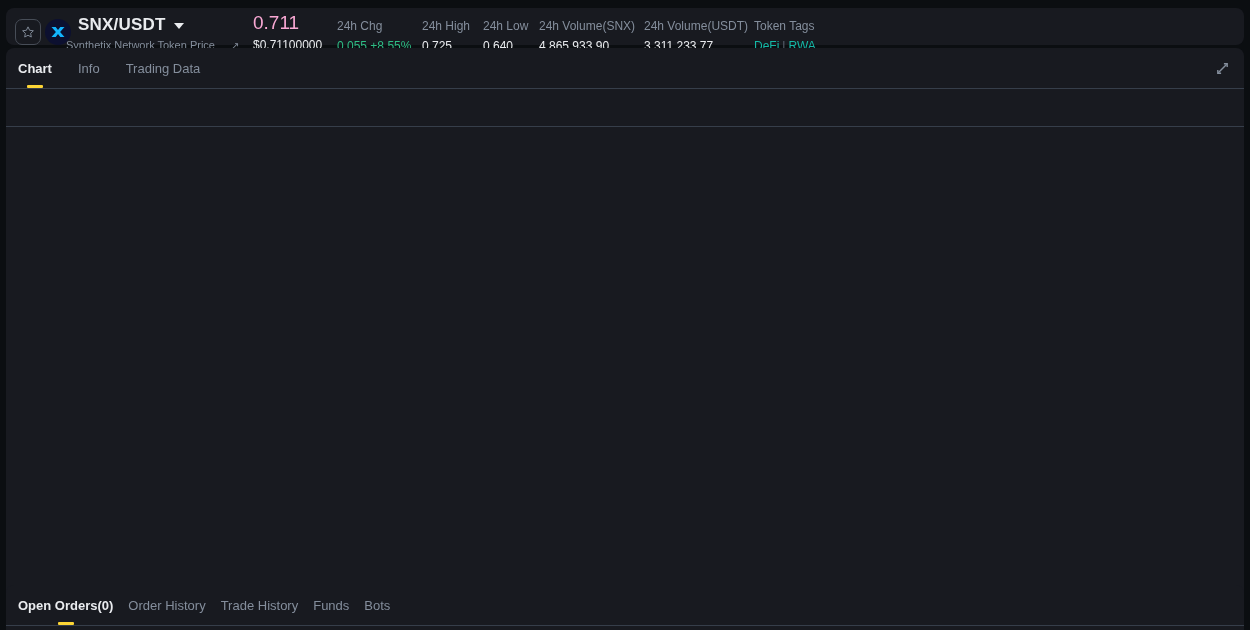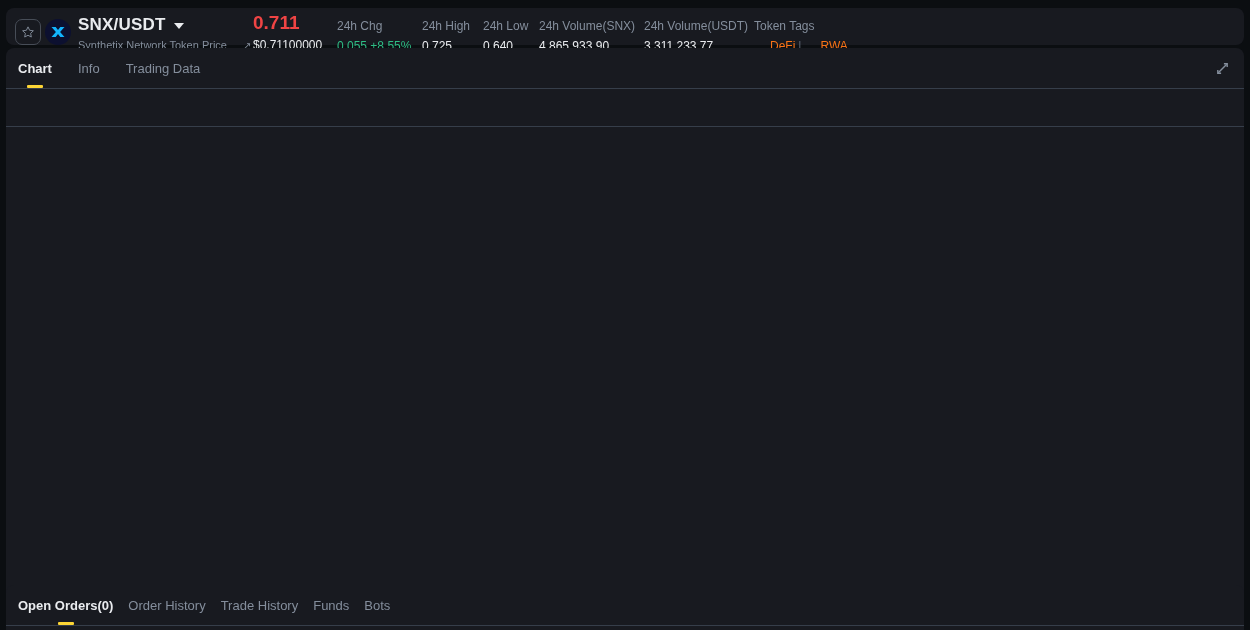--- a/index.html
+++ b/index.html
@@ -27,33 +27,33 @@
     position:absolute; left:72px; top:7px;
     display:flex; align-items:center; gap:8px; cursor:pointer;
   }
   .pair-name { font-size:17px; font-weight:700; color:#eaecef; letter-spacing:.2px; }
   .caret-down {
     width:0; height:0; margin-top:2px;
     border-left:5px solid transparent; border-right:5px solid transparent;
     border-top:6px solid #eaecef;
   }
   .pair-sub {
-    position:absolute; left:72px; top:31px;
+    position:absolute; left:60px; top:31px;
     font-size:11px; color:#848e9c; display:flex; align-items:center; gap:16px; cursor:pointer;
   }
   .ext-arrow { font-size:10px; color:#848e9c; }
-  .price-main { position:absolute; left:247px; top:4px; font-size:19px; font-weight:700; color:#ef4444; }
+  .price-main { position:absolute; left:247px; top:4px; font-size:19px; font-weight:400; color:#f9a8d4; }
   .price-fiat { position:absolute; left:247px; top:30px; font-size:12px; color:#eaecef; }
   .stat { position:absolute; top:12px; }
   .stat .s-label { font-size:12px; color:#848e9c; line-height:13px; margin-bottom:7px; white-space:nowrap; }
   .stat .s-value { font-size:12px; color:#eaecef; line-height:13px; white-space:nowrap;text-decoration:underline; }
   .stat.up .s-value { color:#2ebd85; }
   #stat-chg { left:331px; } #stat-high { left:416px; } #stat-low { left:477px; }
   #stat-volbase { left:533px; } #stat-volquote { left:638px; } #stat-tags { left:748px; }
-  .tag-link { color:#f97316; cursor:pointer;margin-left:16px; }
+  .tag-link { color:#14b8a6; cursor:pointer; }
   .tag-sep { color:#5e6673; margin:0 3px; }
   
   #main-panel { top:48px; height:614px; display:flex; flex-direction:column; }
   .tabs-row {
     height:41px; flex:0 0 41px; border-bottom:1px solid #363e4a;
     display:flex; align-items:stretch; padding-left:12px; gap:26px; position:relative;
   }
   .tab {
     font-size:13px; font-weight:500; color:#848e9c;
     display:flex; align-items:center; position:relative; cursor:pointer; white-space:nowrap;

